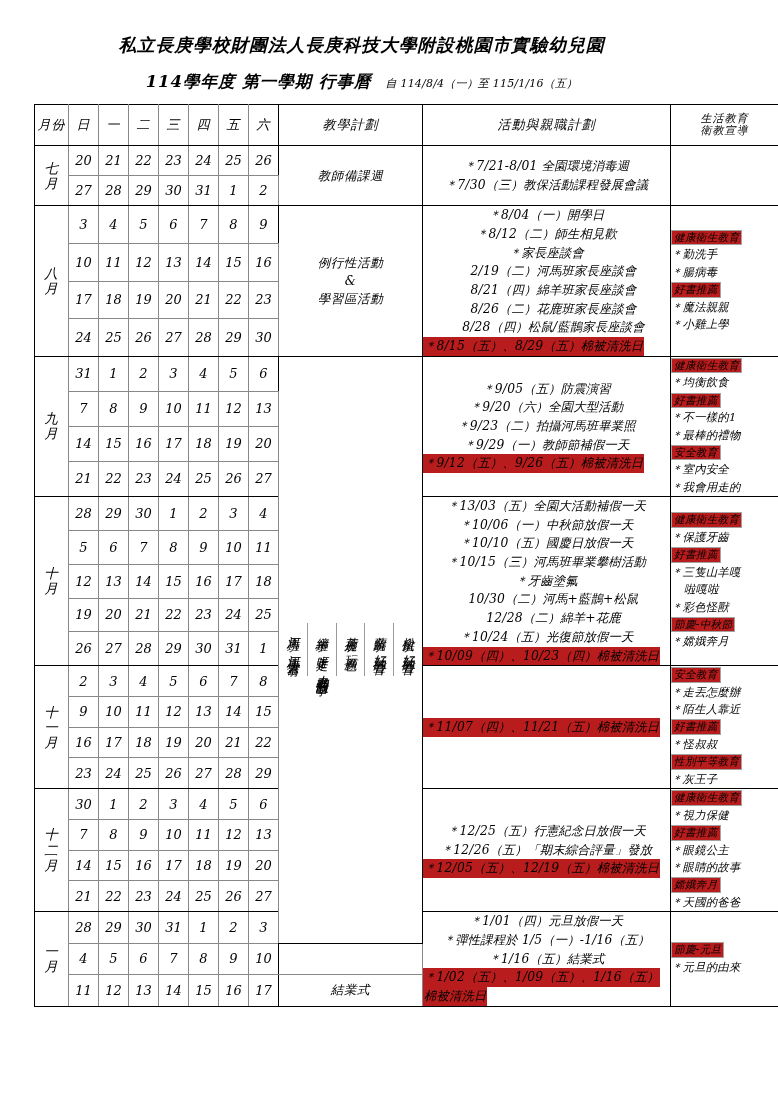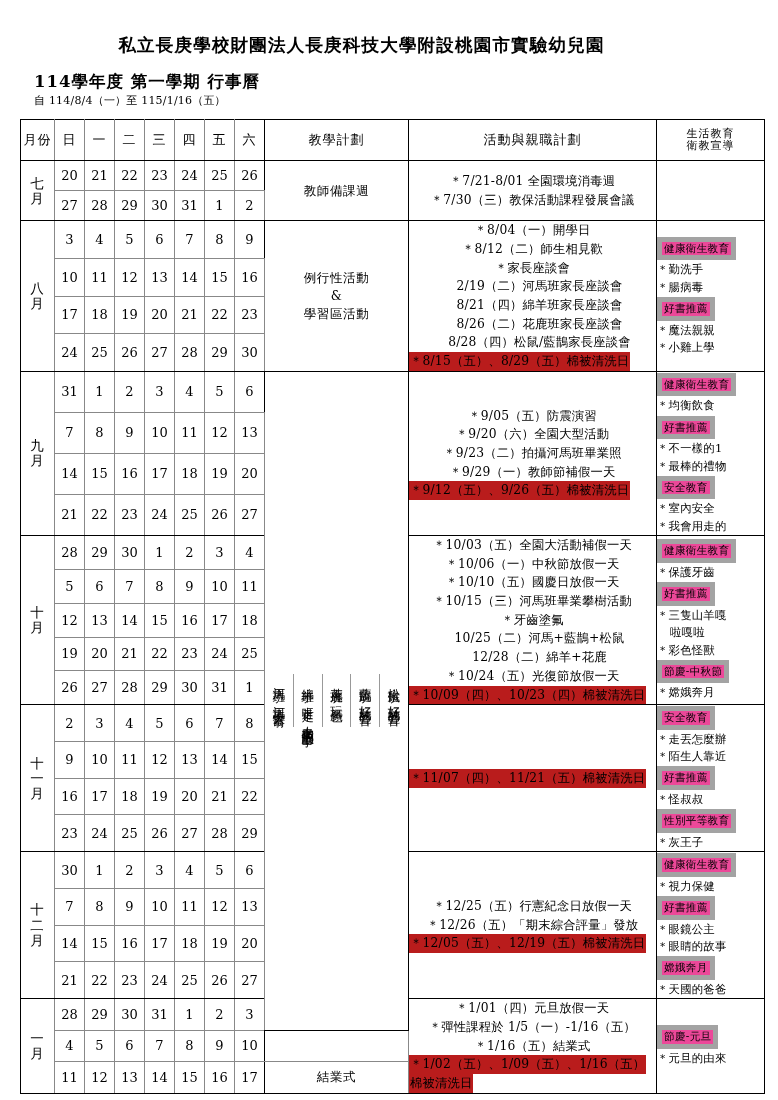--- a/index.html
+++ b/index.html
@@ -12,39 +12,39 @@
     height: 1100px;
     font-family: "DejaVu Serif", "Liberation Serif", serif;
     color: #000000;
     -webkit-font-smoothing: none;
   }
   .page {
     position: relative;
     width: 723px;
     height: 1100px;
     box-sizing: border-box;
-    padding: 0 20px;
+    padding: 0 34px;
+    font-style: italic;
   }
 
   
   .title-main {
     text-align: center;
     font-size: 17.5px;
     font-weight: bold;
     letter-spacing: 1.2px;
     padding-top: 36px;
     line-height: 1.1;
   }
   .title-sub-wrap {
     display: flex;
     align-items: baseline;
     justify-content: center;
     padding-top: 16px;
     padding-bottom: 11px;
-    flex-direction: column;
   }
   .title-sub {
     font-size: 16.5px;
     font-weight: bold;
     letter-spacing: 1px;
   }
   .title-range {
     font-size: 11px;
     margin-left: 14px;
     letter-spacing: 0.2px;
@@ -156,22 +156,22 @@
   
   .life {
     vertical-align: top;
     padding: 5px 3px 4px 5px;
     font-size: 11.4px;
     line-height: 1.52;
     letter-spacing: 0.2px;
   }
   .life-hd {
     display: inline-block;
-    border: 5px solid #a3a3a3;
-    background: #ec4899;
+    border: 1px solid #a3a3a3;
+    background: #b91c1c;
     padding: 0px 2px;
     font-size: 10.6px;
     letter-spacing: 0.3px;
     line-height: 1.28;
     margin: 1px 0;
     white-space: nowrap;
   }
   .life-li { white-space: nowrap; }
   .life-li.cont { padding-left: 13px; }
 </style>
@@ -403,26 +403,26 @@
           <span>月</span>
         </td>
         <td class="day">28</td>
         <td class="day">29</td>
         <td class="day">30</td>
         <td class="day">1</td>
         <td class="day">2</td>
         <td class="day">3</td>
         <td class="day hv-r">4</td>
         <td class="acts hv-r hv-b" rowspan="5">
-          <div class="act-line">＊10/03（五）全園大活動補假一天</div>
+          <div class="act-line">＊13/03（五）全園大活動補假一天</div>
           <div class="act-line">＊10/06（一）中秋節放假一天</div>
           <div class="act-line">＊10/10（五）國慶日放假一天</div>
           <div class="act-line">＊10/15（三）河馬班畢業攀樹活動</div>
           <div class="act-line">＊牙齒塗氟</div>
-          <div class="act-line indent">10/25（二）河馬+藍鵲+松鼠</div>
+          <div class="act-line indent">10/30（二）河馬+藍鵲+松鼠</div>
           <div class="act-line indent">12/28（二）綿羊+花鹿</div>
           <div class="act-line">＊10/24（五）光復節放假一天</div>
           <div><span class="act-line hl">＊10/09（四）、10/23（四）棉被清洗日</span></div>
         </td>
         <td class="life hv-r hv-b" rowspan="5">
           <div><span class="life-hd">健康衛生教育</span></div>
           <div class="life-li">＊保護牙齒</div>
           <div><span class="life-hd">好書推薦</span></div>
           <div class="life-li">＊三隻山羊嘎</div>
           <div class="life-li cont">啦嘎啦</div>

